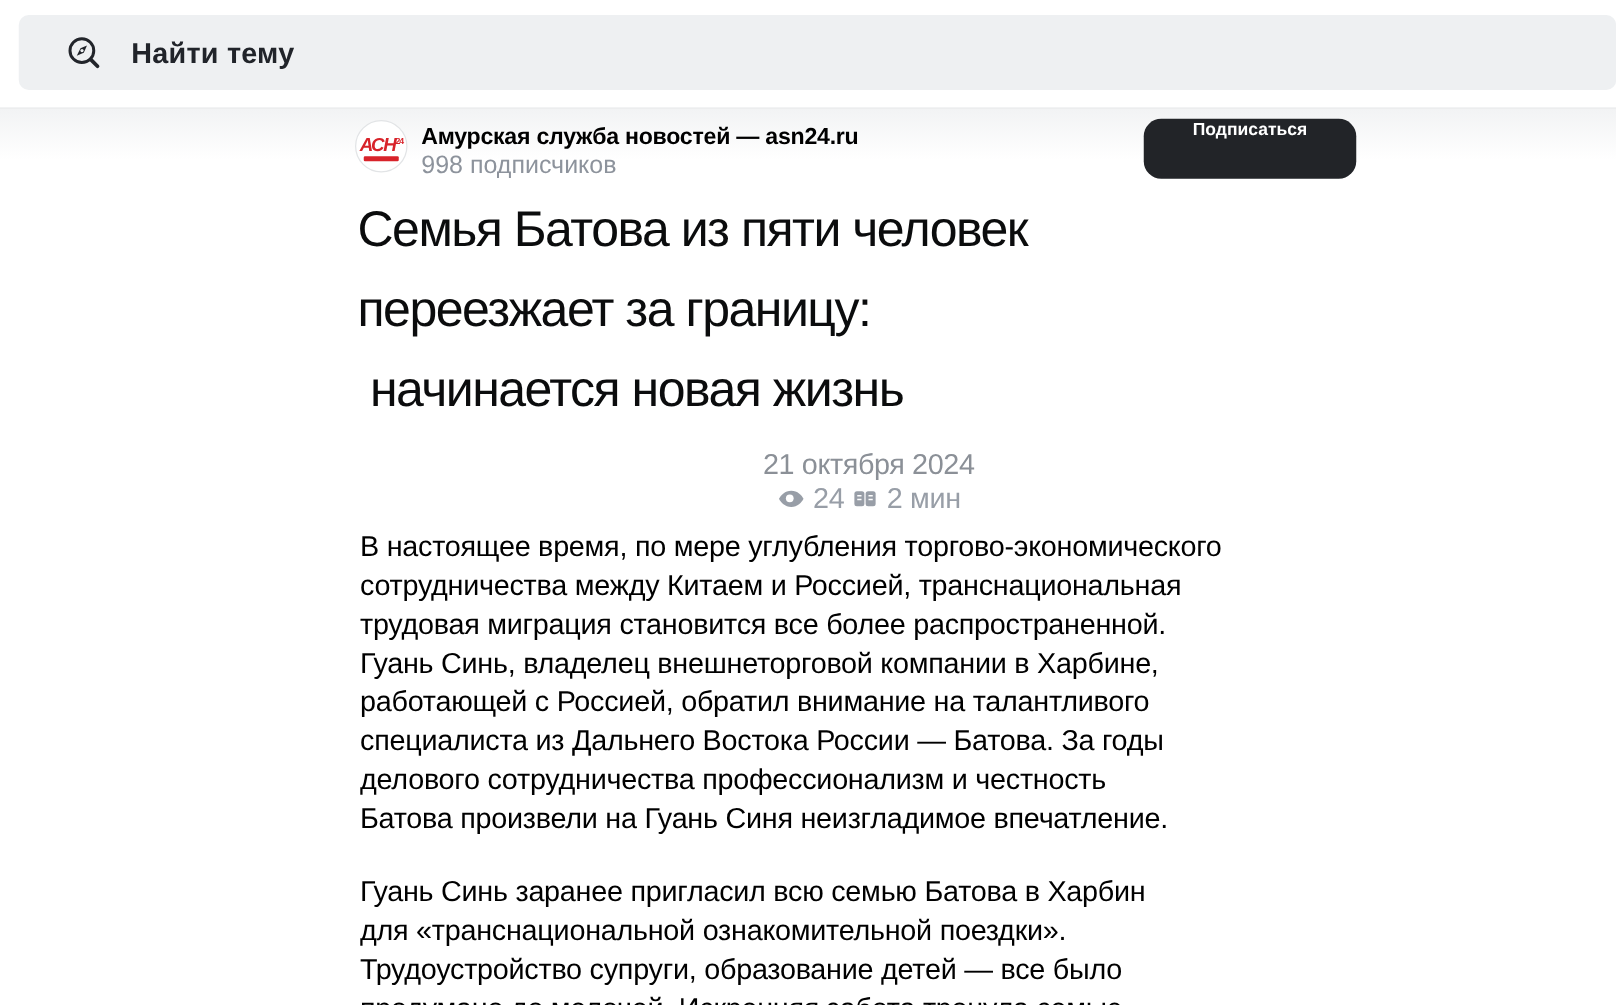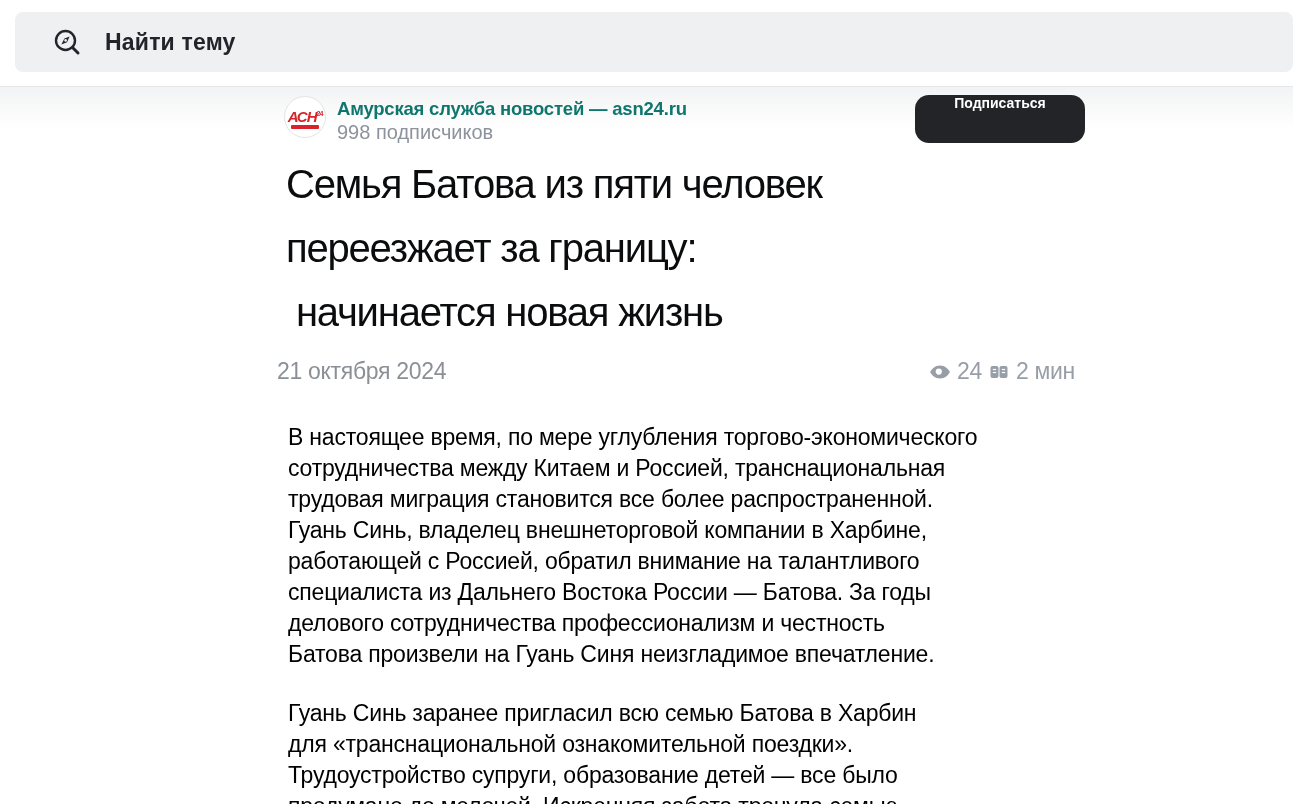--- a/index.html
+++ b/index.html
@@ -80,21 +80,21 @@
     width: 28px; height: 4px;
     background: #d8232a;
     border-radius: 1px;
   }
 
   .channel-name {
     position: absolute;
     left: 337px; top: 98px;
     font-size: 18.5px;
     font-weight: bold;
-    color: #0f766e;
+    color: #000000;
     letter-spacing: -0.2px;
   }
   .channel-subscribers {
     position: absolute;
     left: 337px; top: 121px;
     font-size: 20px;
     color: #8d939c;
   }
 
   .subscribe-btn {
@@ -122,25 +122,26 @@
     font-size: 40px;
     font-weight: normal;
     line-height: 64px;
     color: #0b0c0d;
     letter-spacing: -1.2px;
     white-space: pre-wrap;
   }
 
   .meta-row {
     position: absolute;
-    left: 277px; top: 358px;
+    left: 296px; top: 358px;
     width: 798px;
     display: flex;
     align-items: center;
     justify-content: space-between;
+    flex-direction: column;
   }
   .article-date {
     font-size: 23px;
     color: #8b9097;
     letter-spacing: -0.3px;
   }
   .article-stats {
     display: flex;
     align-items: center;
     gap: 5px;

